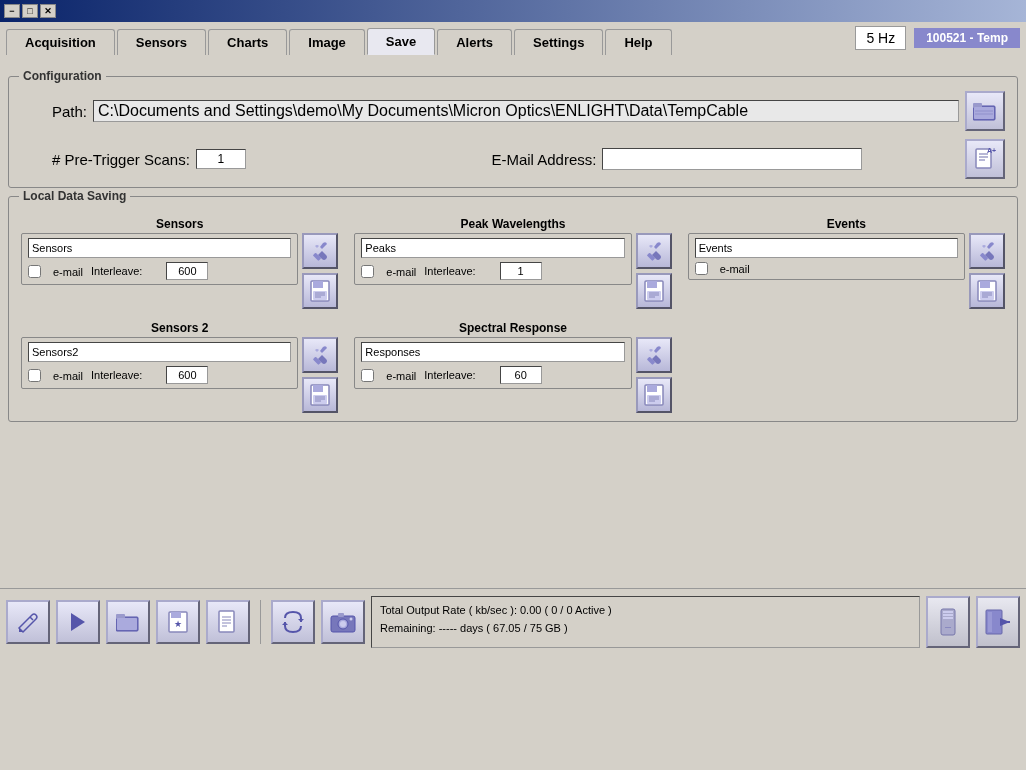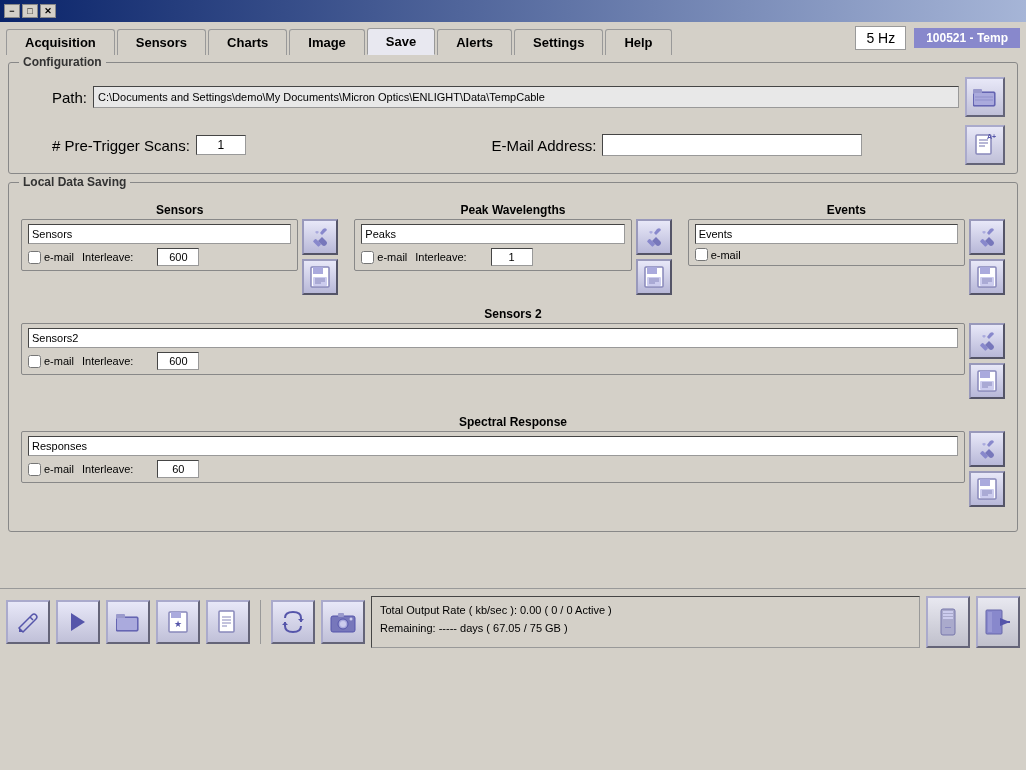--- a/index.html
+++ b/index.html
@@ -127,21 +127,21 @@
       font-size: 15px;
       white-space: nowrap;
       padding-left: 31px;
     }
     .path-input {
       flex: 1;
       height: 22px;
       border: 1px inset #999;
       background: #e8e8e8;
       padding: 2px 4px;
-      font-size: 11px;
+      font-size: 16px;
     }
     .folder-btn {
       width: 40px;
       height: 40px;
       background: linear-gradient(to bottom, #e8e8f8, #c0c0d8);
       border: 2px outset #aaaacc;
       cursor: pointer;
       display: flex;
       align-items: center;
       justify-content: center;
@@ -206,22 +206,22 @@
       background: linear-gradient(to bottom, #e8e8f8, #b8b8d8);
       border: 2px outset #9999bb;
       cursor: pointer;
       display: flex;
       align-items: center;
       justify-content: center;
       font-size: 18px;
     }
     .checkbox-label {
       display: flex;
-      align-items: center;
-      gap: 3px;
+      align-items: flex-end;
+      gap: 12px;
       font-size: 11px;
     }
     .interleave-label {
       font-size: 11px;
       margin-left: 4px;
     }
     .interleave-input {
       width: 42px;
       height: 18px;
       border: 1px inset #999;
@@ -330,21 +330,21 @@
         <span>5 Hz</span>
       </div>
       <div class="sensor-label">
         <span>100521 - Temp</span>
       </div>
     </div>
   </div>
 
   <div class="content-area">
 
-    <div class="section-box" style="padding-top: 14px;">
+    <div class="section-box" style="padding-top: 14px; margin-top: 14px;">
       <span class="section-title">Configuration</span>
 
       <div style="display:flex; align-items:center; gap:6px; margin-bottom:8px;">
         <div style="display:flex; align-items:center; gap:6px; flex:1;">
           <span class="config-label">Path:</span>
           <input type="text" class="path-input" value="C:\Documents and Settings\demo\My Documents\Micron Optics\ENLIGHT\Data\TempCable" style="">
         </div>
         <button class="folder-btn">
           <svg width="24" height="20" viewBox="0 0 24 20">
             <rect x="0" y="5" width="22" height="14" rx="1" fill="#7777bb" stroke="#5555aa" stroke-width="1"></rect>
@@ -492,21 +492,21 @@
                   <line x1="6" y1="15" x2="16" y2="15" stroke="#8888bb" stroke-width="1"></line>
                   <line x1="6" y1="17" x2="12" y2="17" stroke="#8888bb" stroke-width="1"></line>
                 </svg>
               </button>
             </div>
           </div>
         </div>
 
       </div>
 
-      <div style="display:grid; grid-template-columns: 1fr; gap:16px; padding-top:12px;">
+      <div style="display:grid; grid-template-columns: 1fr 1fr 1fr; gap:16px; padding-top:12px;">
 
         <div>
           <div class="save-group-title">Sensors 2</div>
           <div style="display:flex; gap:4px; align-items:stretch;">
             <div class="save-inner-flex">
               <div class="save-group-inner">
                 <input type="text" class="save-filename" value="Sensors2" style="">
                 <div class="save-row">
                   <label class="checkbox-label">
                     <input type="checkbox" style="">

